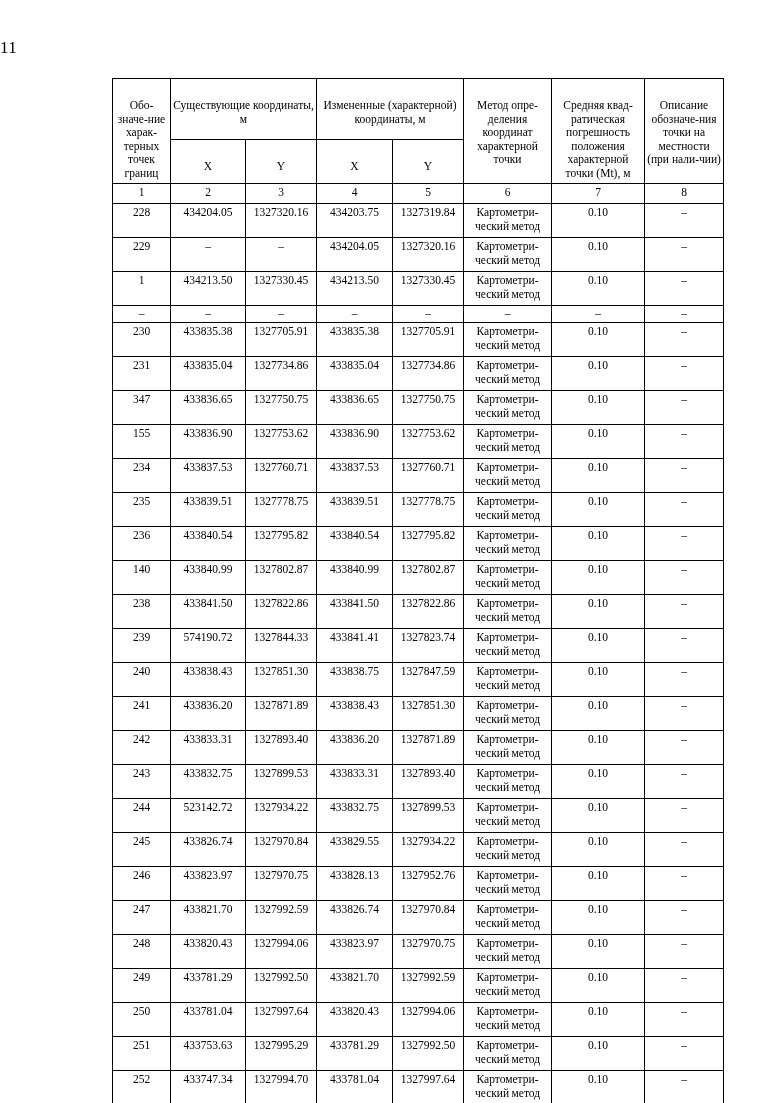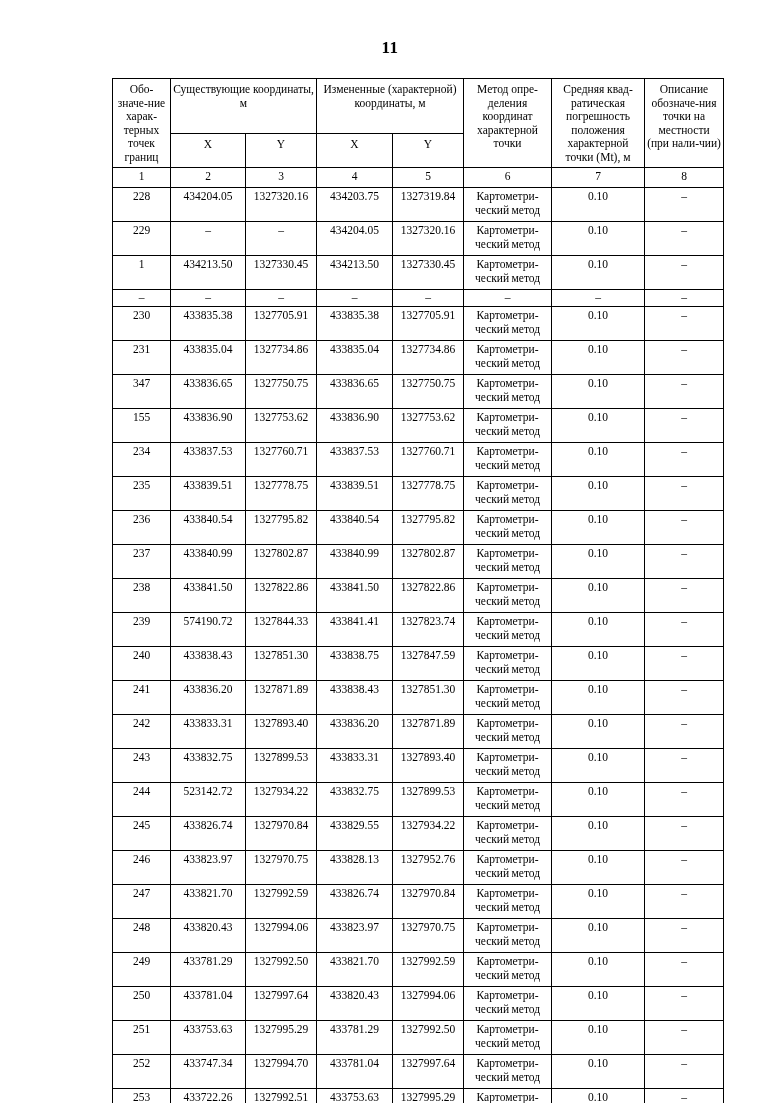--- a/index.html
+++ b/index.html
@@ -20,24 +20,22 @@
     width: 780px;
     height: 1103px;
     position: relative;
     box-sizing: border-box;
   }
   .page-number {
     position: absolute;
     top: 38px;
     left: 0;
     width: 780px;
-    text-align: center;
     font-size: 17px;
     letter-spacing: 0.5px;
-    font-weight: bold;
   }
   .table-wrap {
     position: absolute;
     left: 112px;
     top: 78px;
     width: 611px;
   }
   table.coords {
     border-collapse: collapse;
     width: 611px;
@@ -49,21 +47,21 @@
     text-align: center;
     vertical-align: top;
     padding: 2px 2px 3px 2px;
     font-weight: normal;
     line-height: 1.18;
     word-wrap: break-word;
     overflow-wrap: break-word;
   }
   table.coords thead th {
     vertical-align: top;
-    padding-top: 4px;
+    padding-top: 20px;
     font-size: 11.5px;
   }
   th.h-sub, td.h-sub {
     vertical-align: top;
   }
   .numrow td {
     font-size: 11.5px;
     padding-top: 1px;
     padding-bottom: 2px;
     vertical-align: middle;
@@ -247,21 +245,21 @@
             <td>236</td>
             <td>433840.54</td>
             <td>1327795.82</td>
             <td>433840.54</td>
             <td>1327795.82</td>
             <td class="method-cell">Картометри-ческий метод</td>
             <td>0.10</td>
             <td>–</td>
           </tr>
           <tr class="data-row">
-            <td>237</td>
+            <td>140</td>
             <td>433840.99</td>
             <td>1327802.87</td>
             <td>433840.99</td>
             <td>1327802.87</td>
             <td class="method-cell">Картометри-ческий метод</td>
             <td>0.10</td>
             <td>–</td>
           </tr>
           <tr class="data-row">
             <td>238</td>

